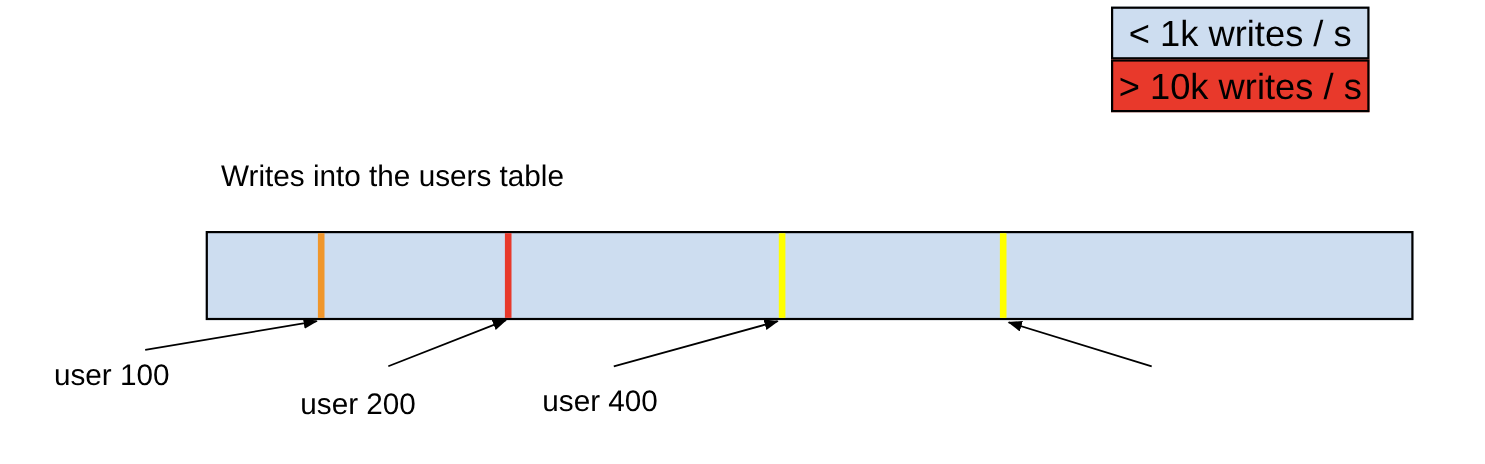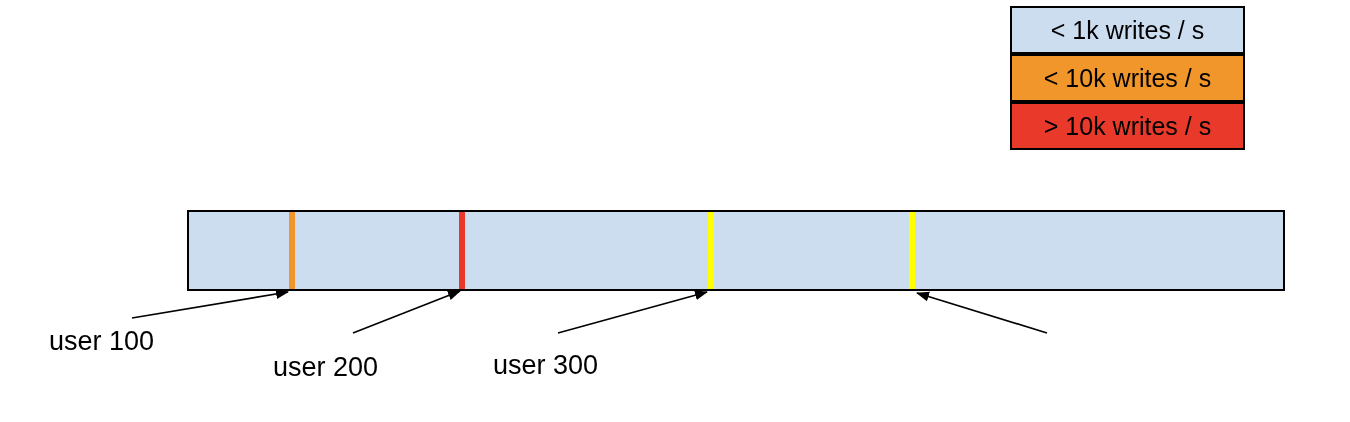--- a/index.html
+++ b/index.html
@@ -53,55 +53,53 @@
     top: 6px;
     width: 235px;
   }
   .legend-row {
     height: 48px;
     border: 2px solid #000;
     box-sizing: border-box;
     display: flex;
     align-items: center;
     justify-content: center;
-    font-size: 25px;
+    font-size: 33px;
     line-height: 1;
     white-space: nowrap;
   }
 </style>
 </head>
 <body>
 
 <div class="canvas">
+  <div class="title">Writes into the users table</div>
 
   <div class="bar" id="bar" style="background: rgb(205, 221, 240);"></div>
 
   <svg class="arrows-layer" id="arrows" viewBox="0 0 1350 422" xmlns="http://www.w3.org/2000/svg">
     <defs>
       <marker id="ah" markerUnits="userSpaceOnUse" markerWidth="14" markerHeight="12" refX="12" refY="5" orient="auto">
         <path d="M0,0 L13,5 L0,10 z" fill="#000"></path>
       </marker>
     </defs>
   <line x1="132" y1="318" x2="288" y2="292" stroke="#000" stroke-width="1.6" marker-end="url(#ah)"></line>
       <line x1="353" y1="333" x2="460" y2="291" stroke="#000" stroke-width="1.6" marker-end="url(#ah)"></line>
       <line x1="558" y1="333" x2="707" y2="292" stroke="#000" stroke-width="1.6" marker-end="url(#ah)"></line>
       <line x1="1047" y1="333" x2="917" y2="293" stroke="#000" stroke-width="1.6" marker-end="url(#ah)"></line>
     </svg>
 
   <div class="legend" id="legend">
       <div class="legend-row" style="background: rgb(205, 221, 240);">
         <span>&lt; 1k writes / s</span>
       </div>
-      <div class="legend-row" style="background: rgb(240, 150, 43);">
-        <span>&lt; 10k writes / s</span>
-      </div>
       <div class="legend-row" style="background: rgb(232, 57, 43);">
         <span>&gt; 10k writes / s</span>
       </div>
     </div>
 <div class="marker" style="left: 289px; background: rgb(240, 150, 43);"></div>
     <div class="marker" style="left: 459px; background: rgb(232, 57, 43);"></div>
     <div class="marker" style="left: 708px; background: rgb(255, 255, 0);"></div>
     <div class="marker" style="left: 909px; background: rgb(255, 255, 0);"></div>
     <div class="user-label" style="left: 49px; top: 328px;">user 100</div>
     <div class="user-label" style="left: 273px; top: 354px;">user 200</div>
-    <div class="user-label" style="left: 493px; top: 352px;">user 300</div>
+    <div class="user-label" style="left: 493px; top: 352px;">user 400</div>
   </div>
 
 </body></html>

